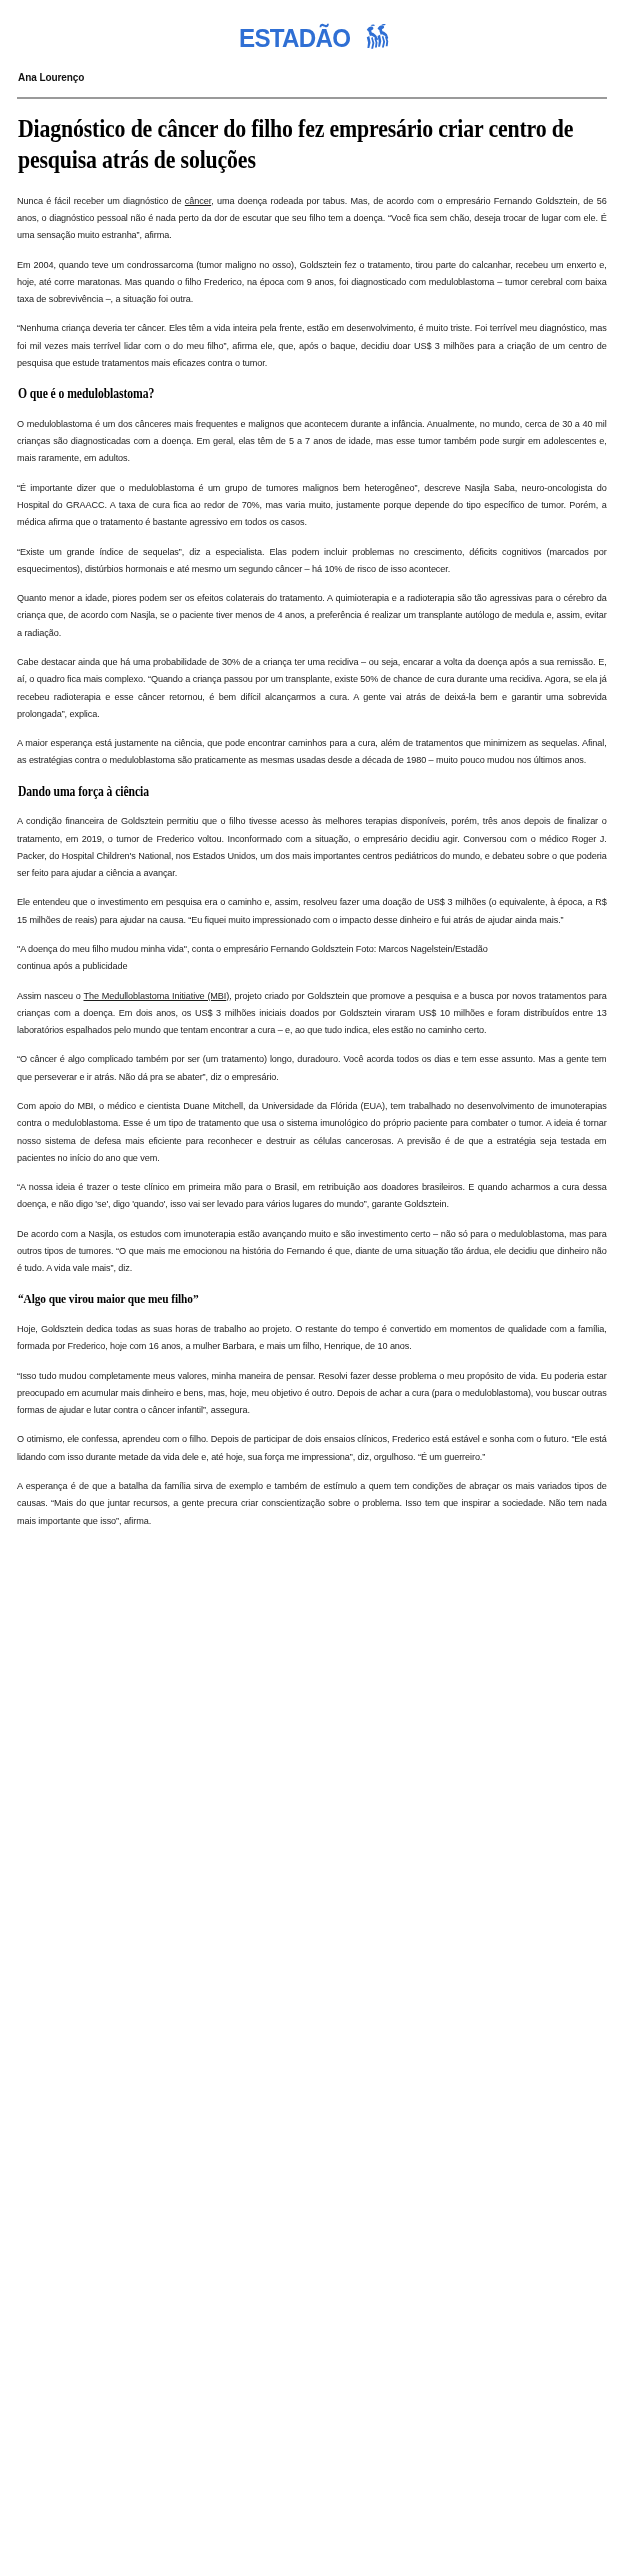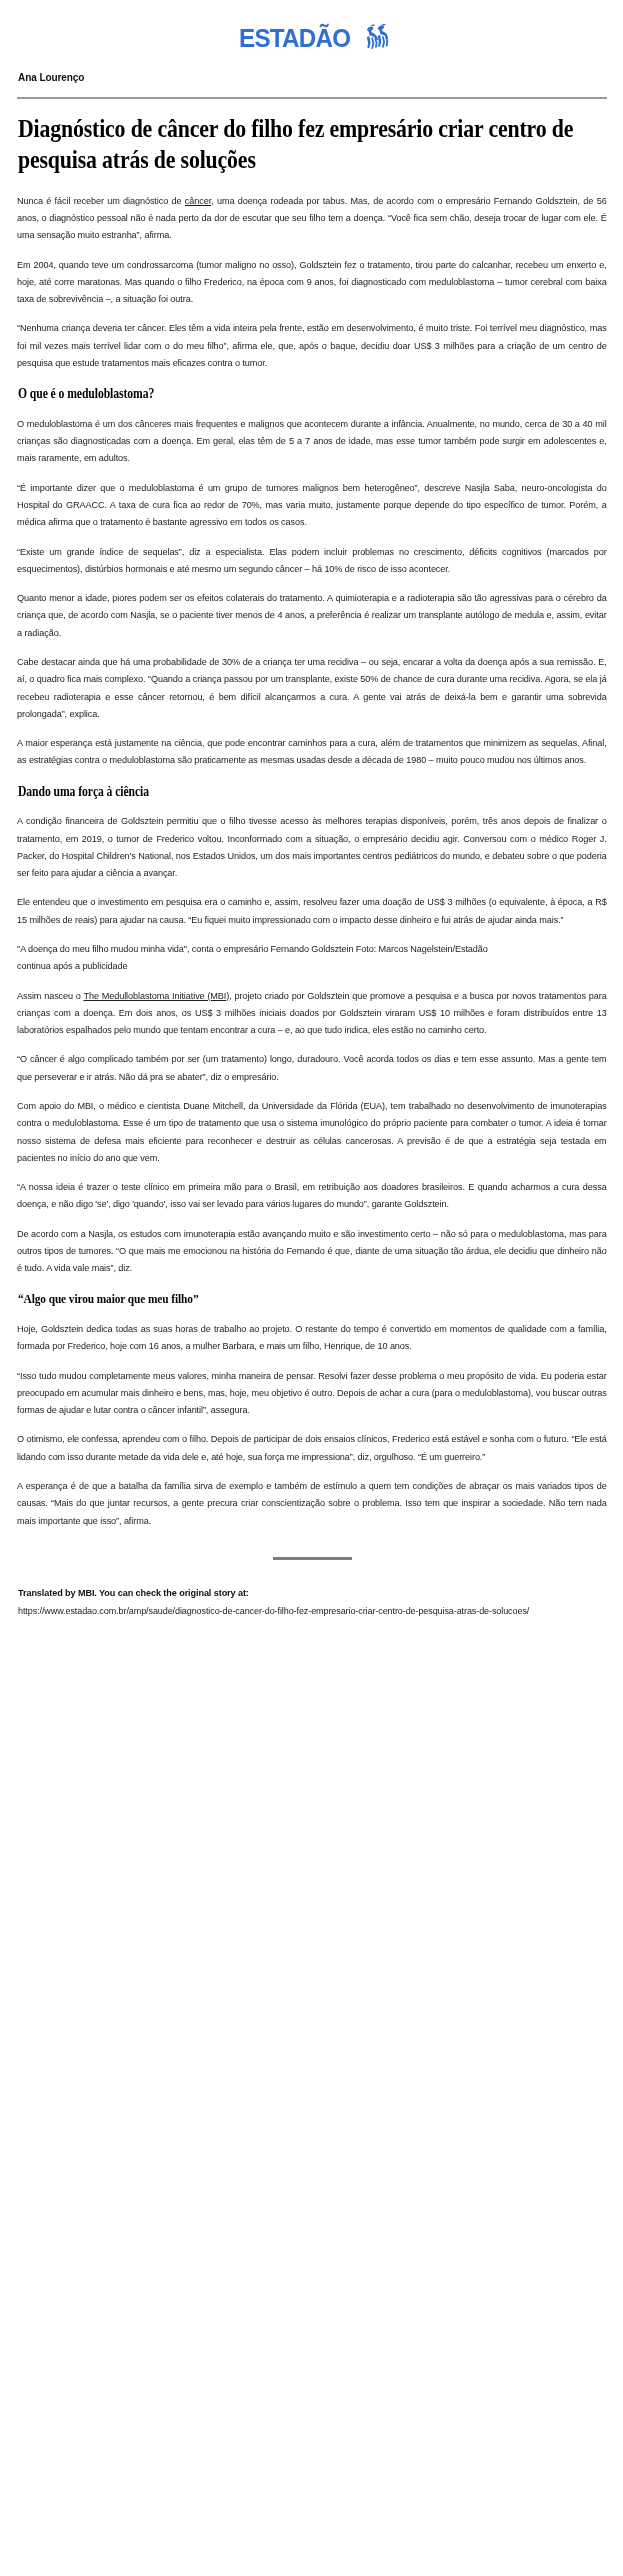--- a/index.html
+++ b/index.html
@@ -250,20 +250,15 @@
     <p class="para">Hoje, Goldsztein dedica todas as suas horas de trabalho ao projeto. O restante do tempo é convertido em momentos de qualidade com a família, formada por Frederico, hoje com 16 anos, a mulher Barbara, e mais um filho, Henrique, de 10 anos.</p>
 
     <p class="para">“Isso tudo mudou completamente meus valores, minha maneira de pensar. Resolvi fazer desse problema o meu propósito de vida. Eu poderia estar preocupado em acumular mais dinheiro e bens, mas, hoje, meu objetivo é outro. Depois de achar a cura (para o meduloblastoma), vou buscar outras formas de ajudar e lutar contra o câncer infantil”, assegura.</p>
 
     <p class="para">O otimismo, ele confessa, aprendeu com o filho. Depois de participar de dois ensaios clínicos, Frederico está estável e sonha com o futuro. “Ele está lidando com isso durante metade da vida dele e, até hoje, sua força me impressiona”, diz, orgulhoso. “É um guerreiro.”</p>
 
     <p class="para">A esperança é de que a batalha da família sirva de exemplo e também de estímulo a quem tem condições de abraçar os mais variados tipos de causas. “Mais do que juntar recursos, a gente precura criar conscientização sobre o problema. Isso tem que inspirar a sociedade. Não tem nada mais importante que isso”, afirma.</p>
 
   </div>
 
-  <div class="footer">
-    <div class="footer-rule"></div>
-    <div class="footer-title">Translated by MBI. You can check the original story at:</div>
-    <div class="footer-url">https://www.estadao.com.br/amp/saude/diagnostico-de-cancer-do-filho-fez-empresario-criar-centro-de-pesquisa-atras-de-solucoes/</div>
-  </div>
 
 </div>
 
 
 </body></html>

